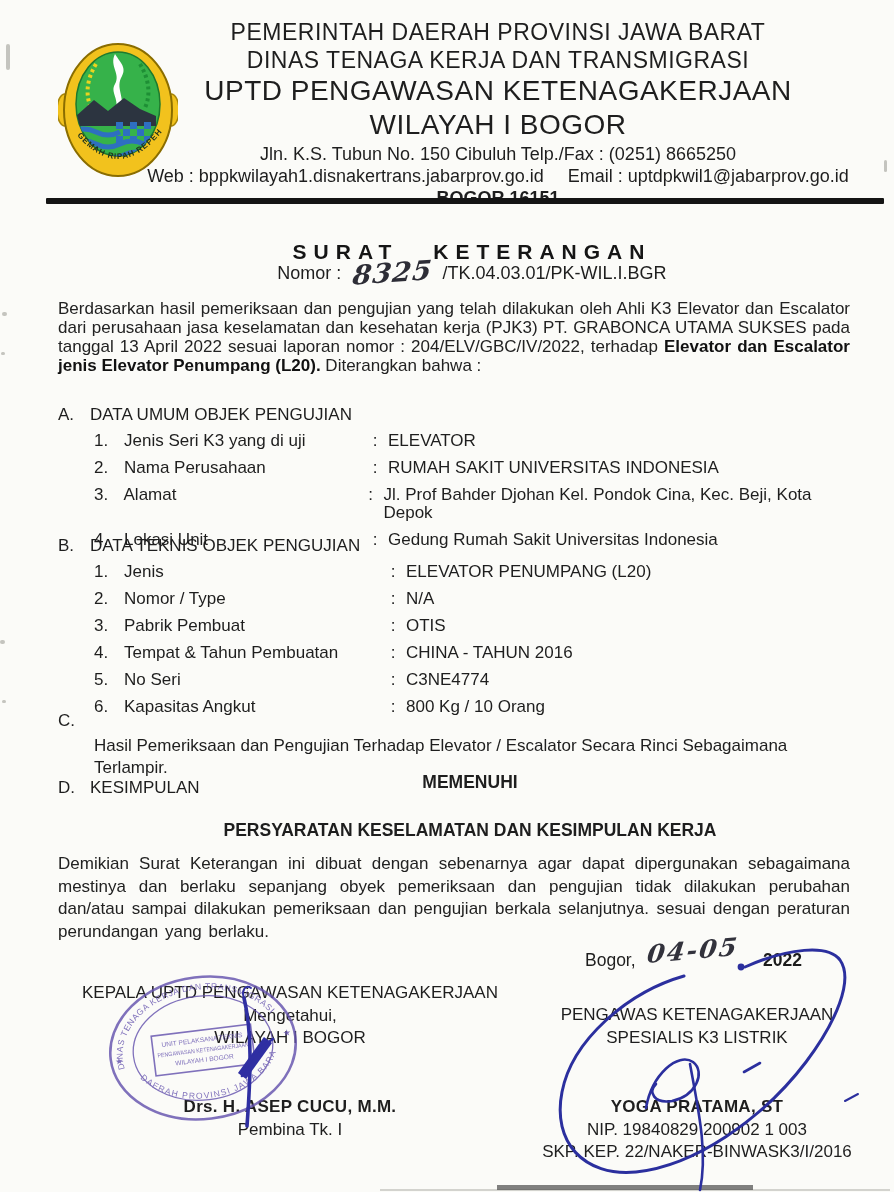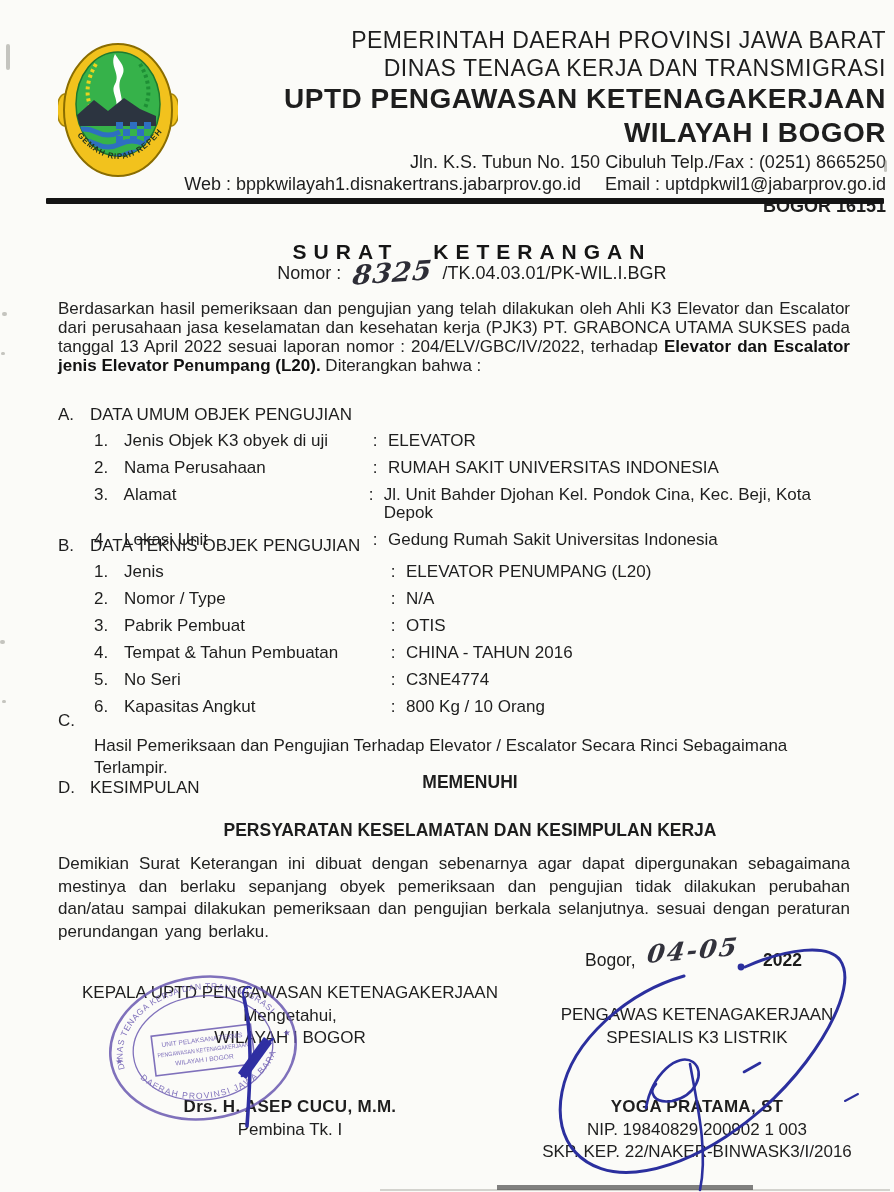--- a/index.html
+++ b/index.html
@@ -3,23 +3,23 @@
 <meta charset="utf-8">
 <style>
   html,body{margin:0;padding:0;background:#e8e8e6;}
   .page{
     position:relative; width:894px; height:1192px; margin:0 auto;
     background:#fbfbf8; overflow:hidden;
     font-family:"Liberation Sans", sans-serif; color:#1e1e1e;
   }
   .abs{position:absolute;}
   
-  .hdr{left:110px; right:8px; top:26px; text-align:right; line-height:1.22;}
+  .hdr{left:110px; right:8px; top:18px; text-align:center; line-height:1.22;}
   .hdr .l1,.hdr .l2{font-size:23px; letter-spacing:.5px;}
-  .hdr .l3,.hdr .l4{font-size:28px; font-weight:bold; letter-spacing:.5px;}
+  .hdr .l3,.hdr .l4{font-size:28px; font-weight:normal; letter-spacing:.5px;}
   .hdr .l5{font-size:18px; margin-top:2px;}
   .hdr .l6{font-size:18px;}
   .hdr .l6 .gap{display:inline-block;width:24px;}
   .hdr .l7{font-size:18px; font-weight:bold;}
   .rule{left:46px; right:10px; top:198px; height:6px; background:#141414; border-radius:1px;}
   
   .title{left:20px; width:904px; top:240px; text-align:center; font-size:21px; font-weight:bold;
          letter-spacing:7px; word-spacing:22px; color:#151515;}
   .nomor{left:20px; width:904px; top:263px; text-align:center; font-size:18px; height:34px;}
   .hand{font-family:"DejaVu Serif", serif; font-style:italic; font-weight:bold;
@@ -122,35 +122,35 @@
   <p class="abs para intro" style="margin:0;"><span>Berdasarkan hasil pemeriksaan dan pengujian yang telah dilakukan oleh Ahli K3 Elevator dan Escalator dari perusahaan jasa keselamatan dan kesehatan kerja (PJK3) PT. GRABONCA UTAMA SUKSES pada tanggal 13 April 2022 sesuai laporan nomor : 204/ELV/GBC/IV/2022, terhadap </span><b>Elevator dan Escalator jenis Elevator Penumpang (L20).</b><span> Diterangkan bahwa :</span></p>
 
   <div class="abs sec" style="top:405px;">
     <div class="sechead">
       <span class="letter">A.</span>
       <span>DATA UMUM OBJEK PENGUJIAN</span>
     </div>
     <div class="rows">
       <div class="row">
           <span class="num">1.</span>
-          <span class="lab">Jenis Objek K3 obyek di uji</span>
+          <span class="lab">Jenis Seri K3 yang di uji</span>
           <span class="colon">:</span>
           <span class="val">ELEVATOR</span>
         </div>
       <div class="row">
           <span class="num">2.</span>
           <span class="lab">Nama Perusahaan</span>
           <span class="colon">:</span>
           <span class="val">RUMAH SAKIT UNIVERSITAS INDONESIA</span>
         </div>
       <div class="row">
           <span class="num">3.</span>
           <span class="lab">Alamat</span>
           <span class="colon">:</span>
-          <span class="val">Jl. Unit Bahder Djohan Kel. Pondok Cina, Kec. Beji, Kota Depok</span>
+          <span class="val">Jl. Prof Bahder Djohan Kel. Pondok Cina, Kec. Beji, Kota Depok</span>
         </div>
       <div class="row">
           <span class="num">4.</span>
           <span class="lab">Lokasi Unit</span>
           <span class="colon">:</span>
           <span class="val">Gedung Rumah Sakit Universitas Indonesia</span>
         </div>
     </div>
   </div>
 

